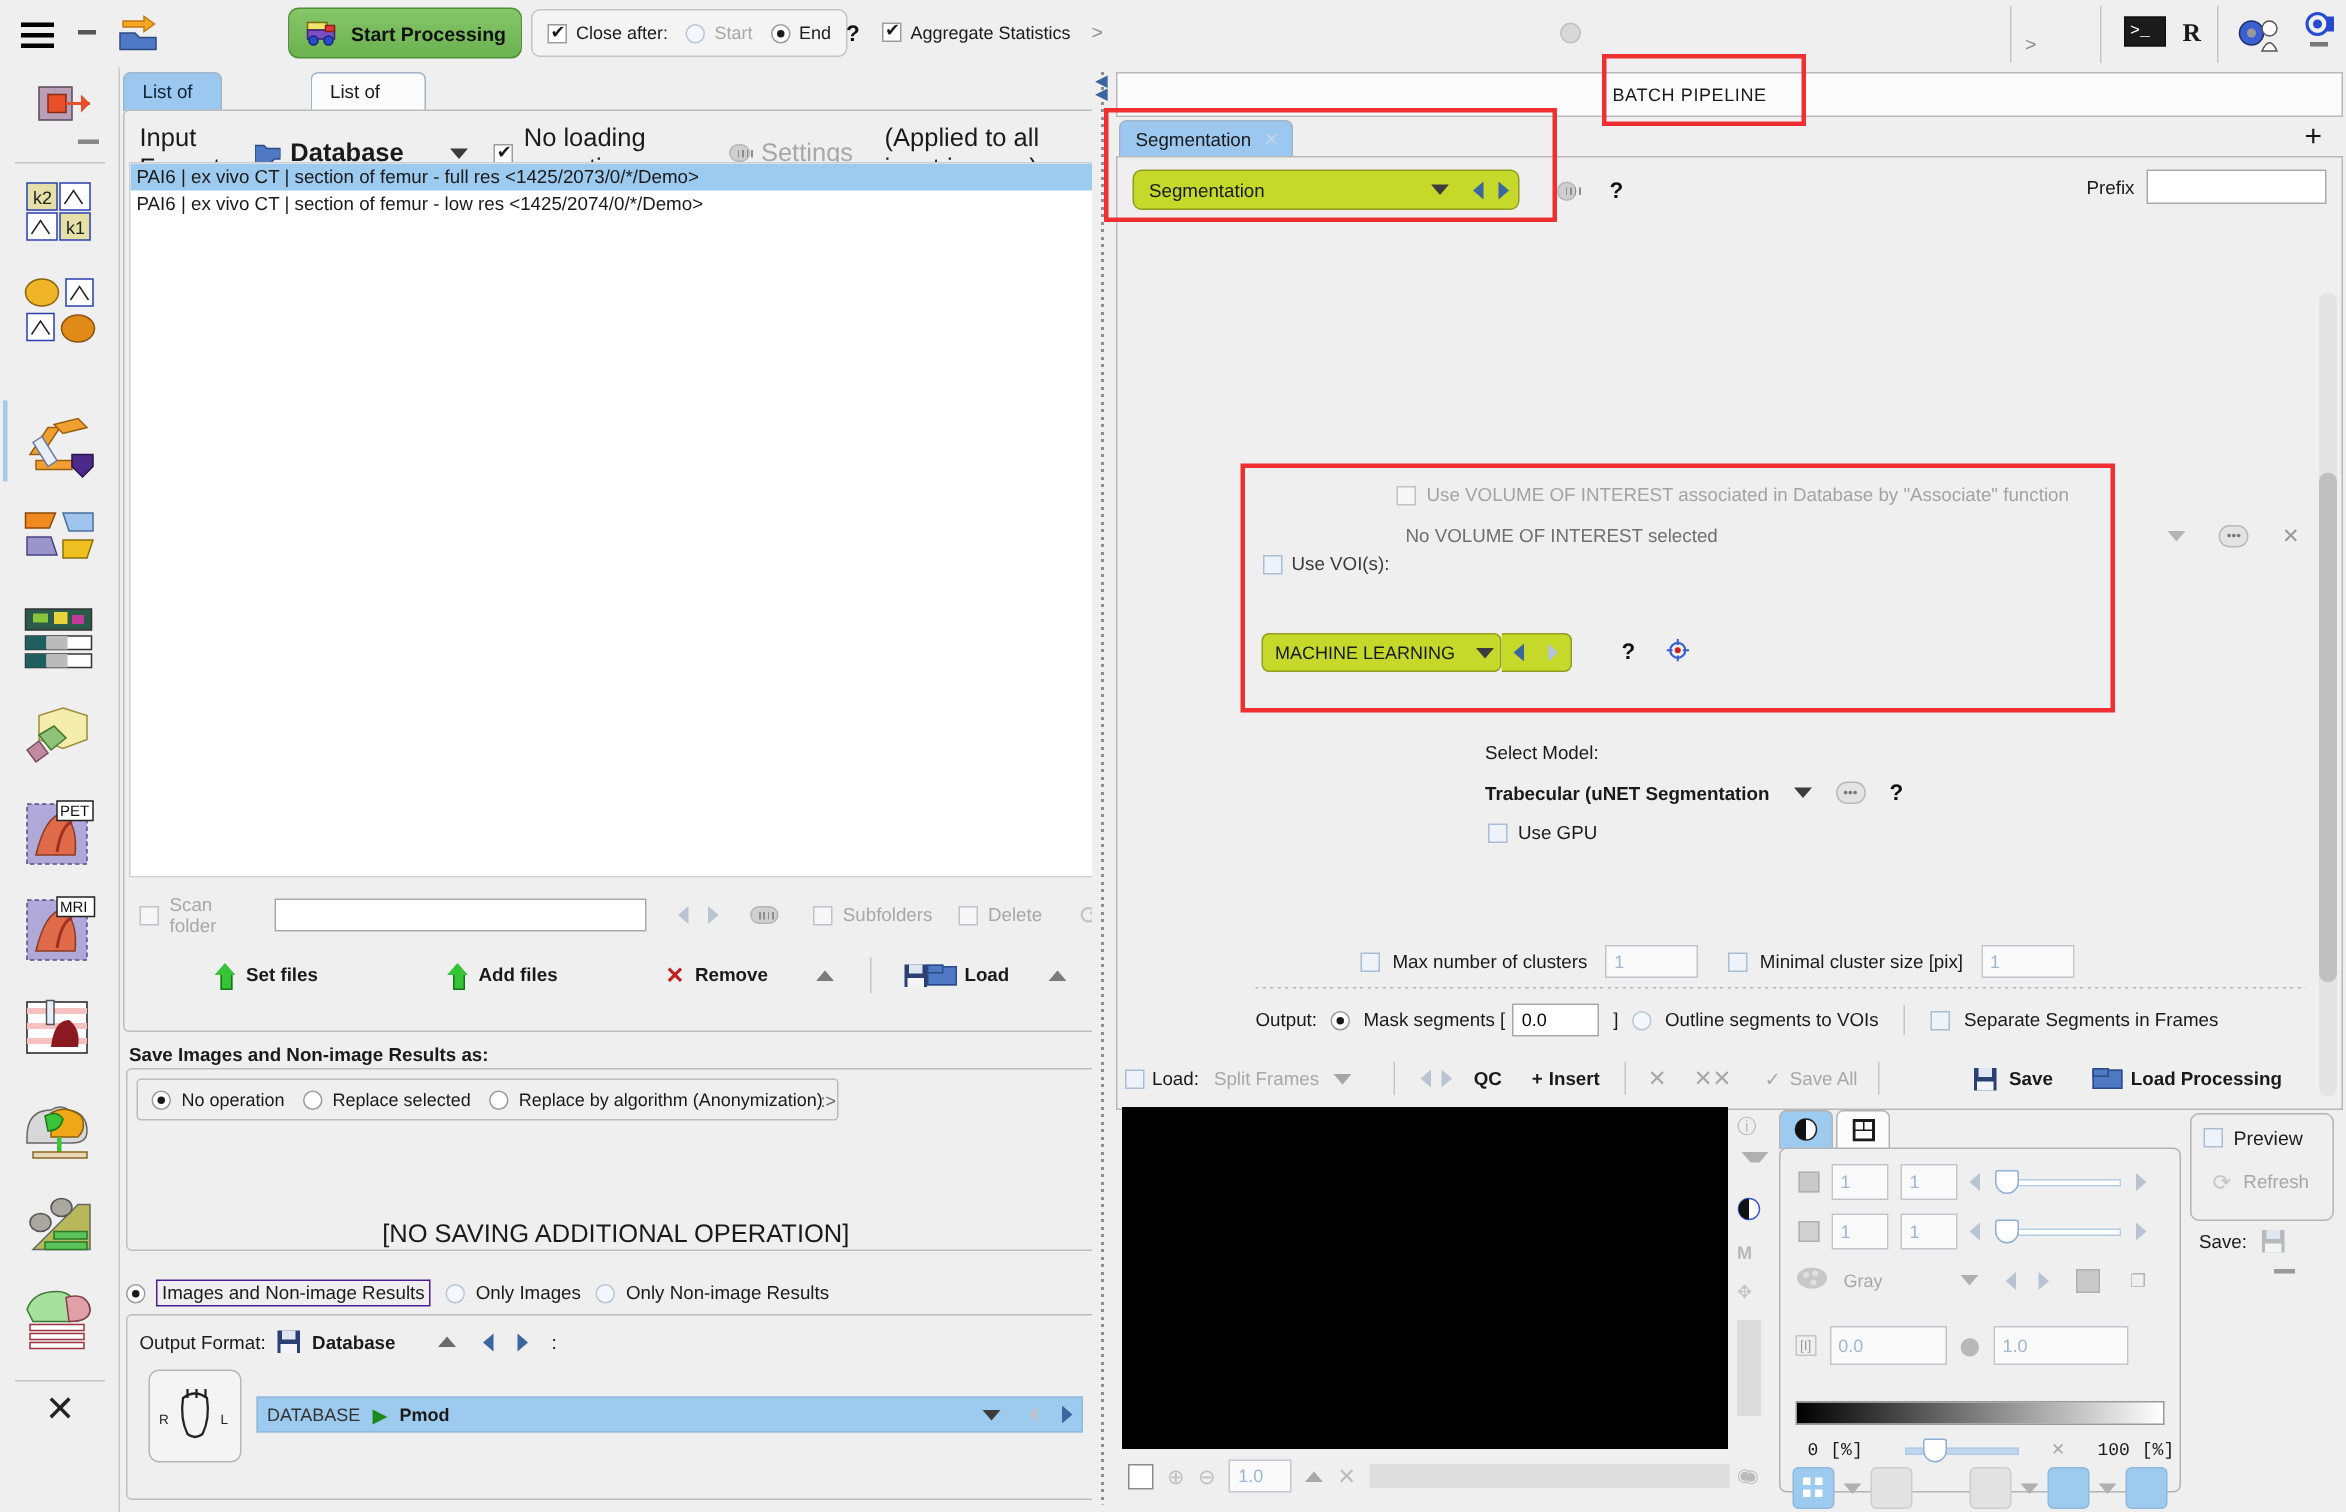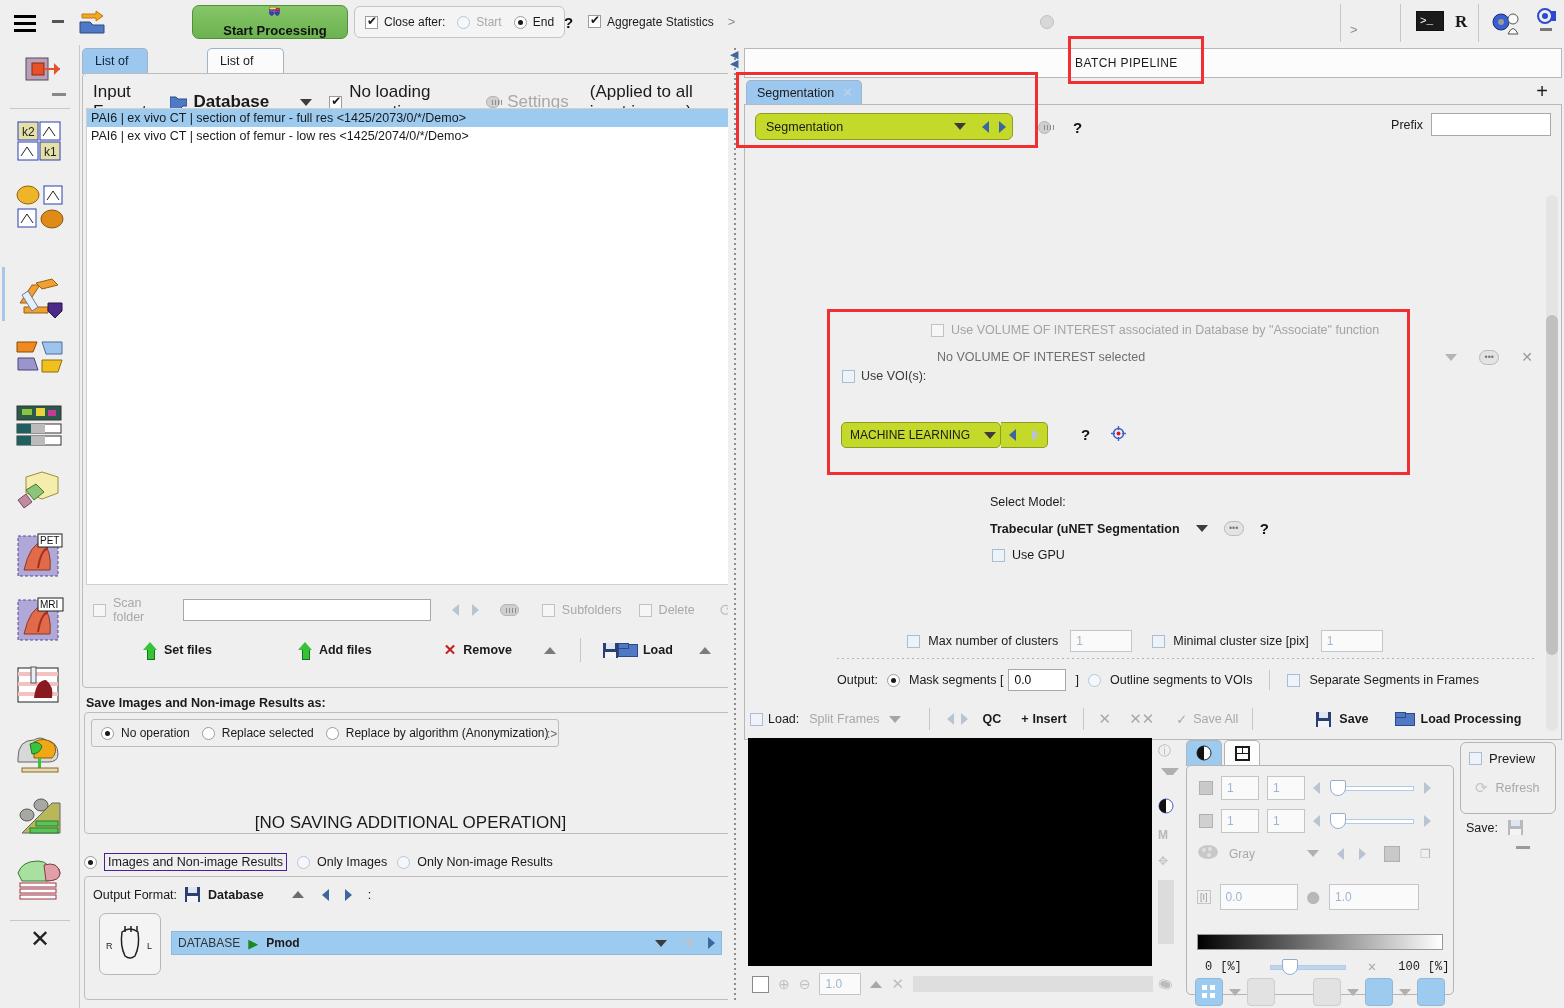--- a/index.html
+++ b/index.html
@@ -19,21 +19,21 @@
   .hamburger { position:absolute; left:14px; top:11px; width:22px; height:22px; cursor:pointer; }
   .hamburger i { display:block; height:3px; background:#000; margin:4px 0; }
   .tb-minus { position:absolute; left:52px; top:20px; width:12px; height:3px; background:#555; }
   .tb-openicon { position:absolute; left:78px; top:8px; width:30px; height:28px; cursor:pointer; }
 
   .start-btn {
     position:absolute; left:192px; top:5px; width:156px; height:34px;
     background:linear-gradient(#85c668,#6cb250);
     border:1px solid #4f9138; border-radius:7px;
     display:flex; align-items:center; gap:7px; padding-left:10px;
-    font-weight:bold; font-size:13px; color:#111; cursor:pointer;flex-direction:column;
+    font-weight:bold; font-size:13px; color:#111; cursor:pointer;
   }
   .closeafter {
     position:absolute; left:354px; top:6px; height:32px;
     border:1px solid #c4c4c4; border-radius:6px; background:#f4f4f4;
     display:flex; align-items:center; gap:6px; padding:0 10px;
   }
   .aggr { position:absolute; left:588px; top:14px; display:flex; align-items:center; gap:6px; }
   .qmark { font-weight:bold; font-size:15px; color:#111; cursor:pointer; }
   .chev-right { color:#8a8a8a; font-size:13px; }
 

